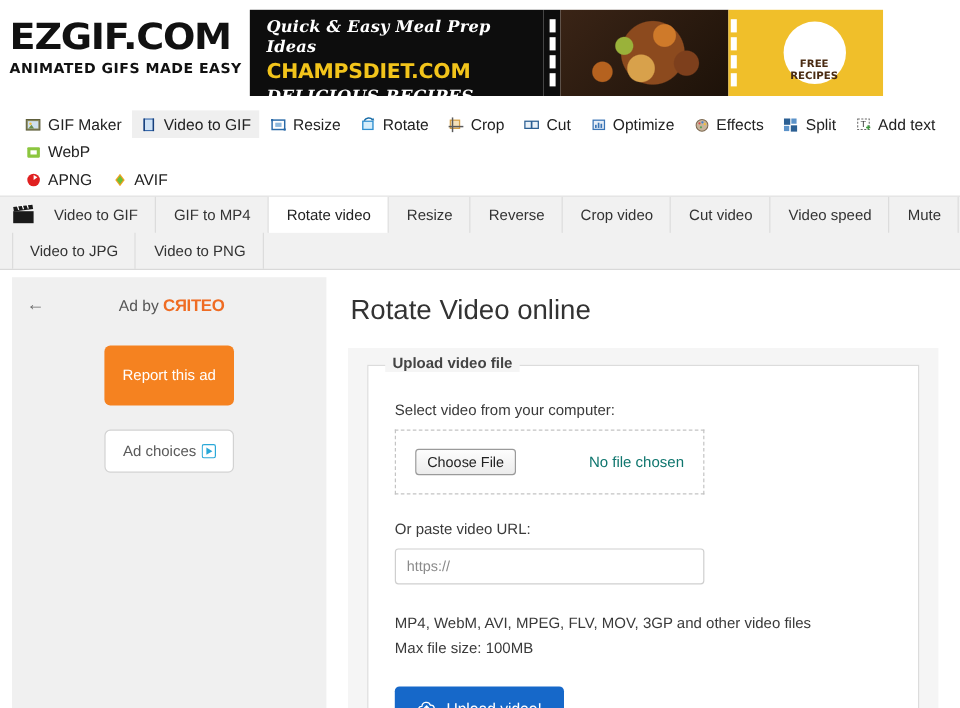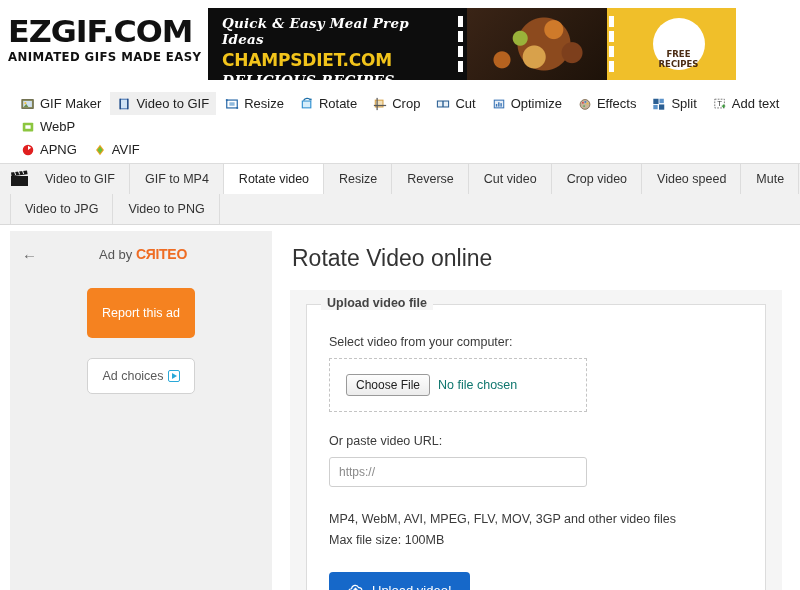--- a/index.html
+++ b/index.html
@@ -185,21 +185,21 @@
   .legend {
     position: absolute; top: -9px; left: 14px;
     background: #f5f5f5; padding: 0 6px;
     font-size: 12.5px; font-weight: bold; color: #444;
   }
   .flabel { font-size: 12.5px; color: #3a3a3a; margin: 22px 0 9px 0; }
   .dashbox {
     border: 1px dashed #c4c4c4; padding: 15px 16px;
     width: 258px; background: #fff;
   }
-  .file-row { display: flex; align-items: center; gap: 8px; }
+  .file-row { display: flex; align-items: center; gap: 8px; justify-content: space-between; }
   .choose-btn {
     font-family: "Liberation Sans", sans-serif;
     font-size: 12px; padding: 3px 9px;
     border: 1px solid #9a9a9a; border-radius: 3px;
     background: linear-gradient(#fdfdfd, #ececec); color: #222;
     cursor: pointer;
   }
   .nofile { font-size: 12.5px; color: #0f766e; }
   .url-input {
     width: 258px; padding: 7px 9px;
@@ -405,24 +405,24 @@
     <div class="tab active">
         <span>Rotate video</span>
       </div>
     <div class="tab">
         <span>Resize</span>
       </div>
     <div class="tab">
         <span>Reverse</span>
       </div>
     <div class="tab">
+        <span>Crop video</span>
+      </div>
+    <div class="tab">
         <span>Cut video</span>
-      </div>
-    <div class="tab">
-        <span>Crop video</span>
       </div>
     <div class="tab">
         <span>Video speed</span>
       </div>
     <div class="tab">
         <span>Mute</span>
       </div>
     <div class="tab"></div>
   </div>
   <div class="subrow second">

